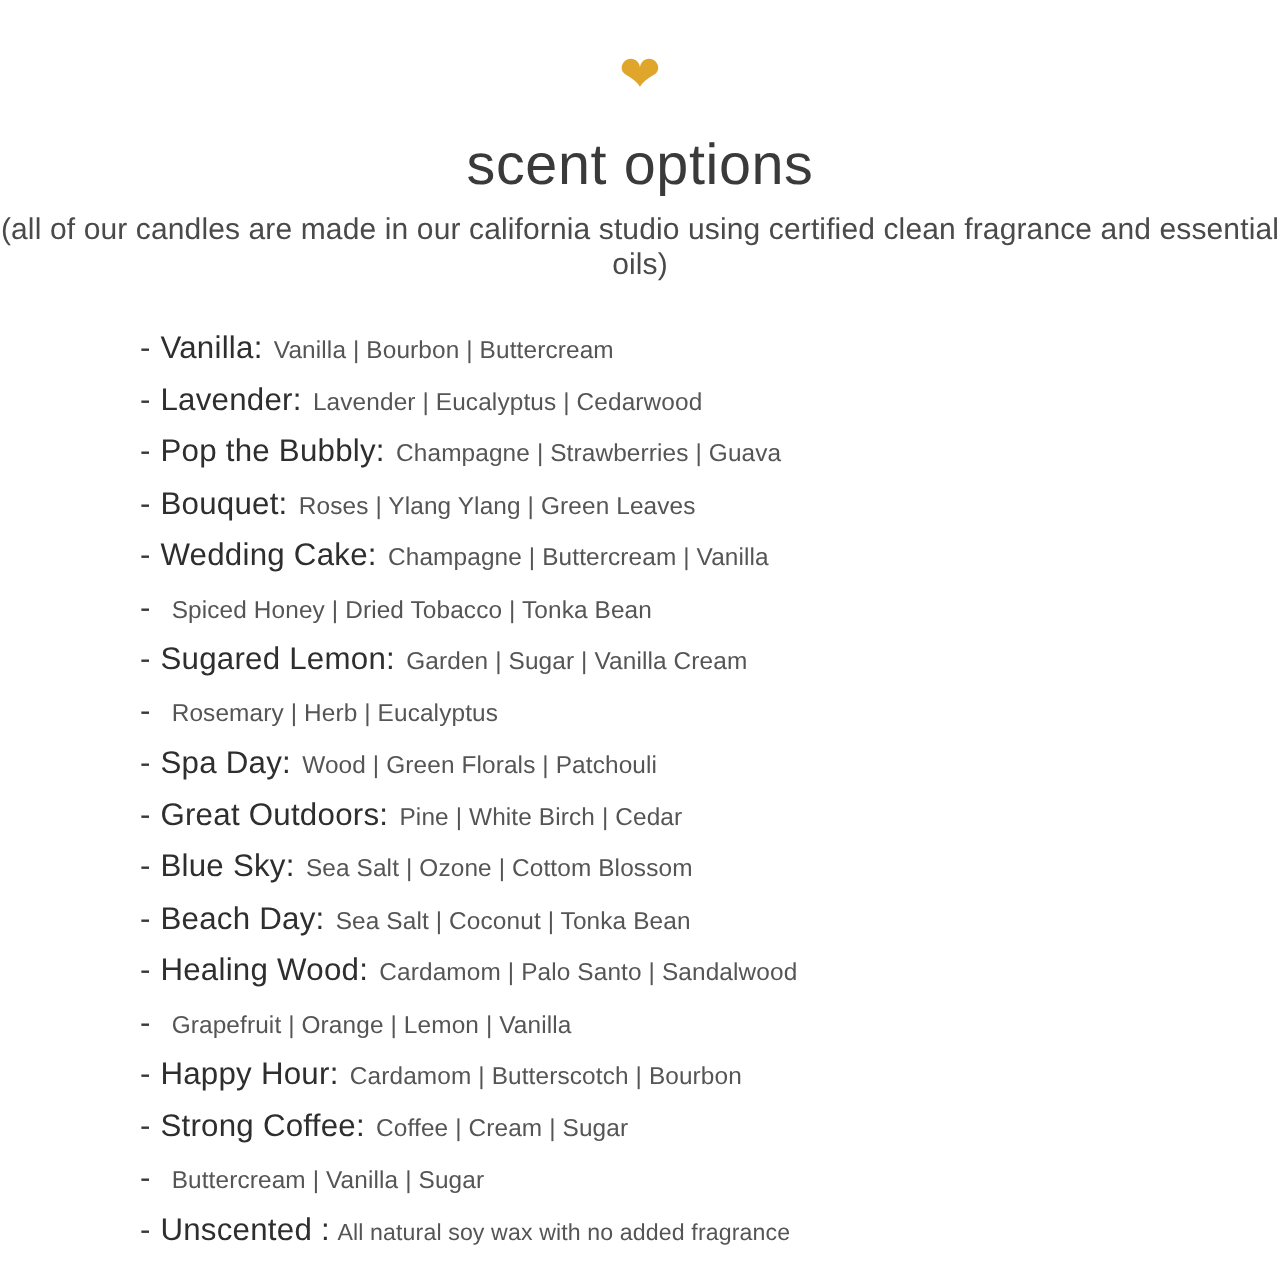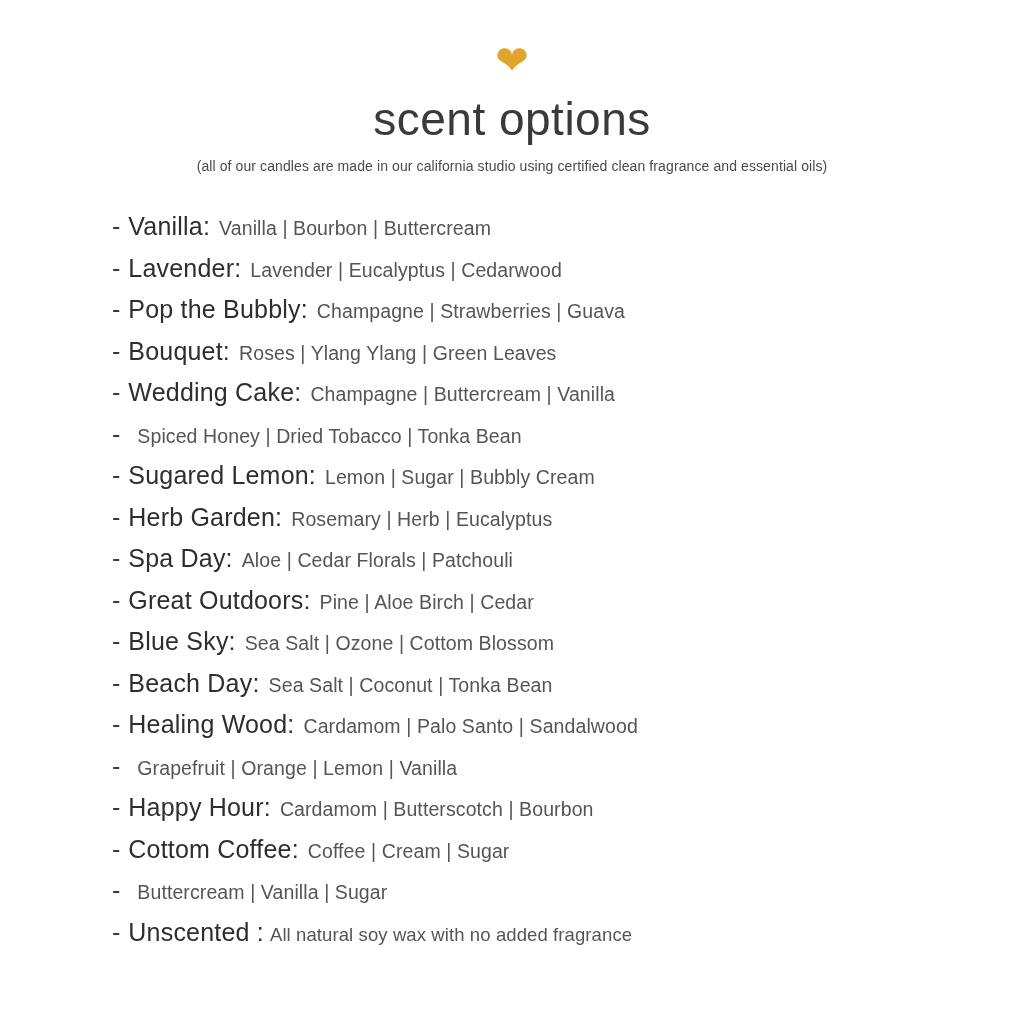--- a/index.html
+++ b/index.html
@@ -30,26 +30,26 @@
     font-size: 40px;
     line-height: 40px;
     color: #e0a62b;
   }
   .title {
     text-align: center;
     font-size: 46px;
     font-weight: 300;
     letter-spacing: 0.5px;
     color: #3a3a3a;
-    margin: 8px 0 0 0;
+    margin: 20px 0 0 0;
     font-family: "Liberation Sans", sans-serif;
   }
   .subtitle {
     text-align: center;
-    font-size: 14px;
+    font-size: 24px;
     font-weight: 300;
     color: #4a4a4a;
     margin: 12px 0 0 0;
     letter-spacing: 0.1px;
   }
   .list {
     margin: 38px 0 0 0;
     padding: 0 0 0 112px;
     list-style: none;
   }
@@ -123,36 +123,35 @@
         <span class="name">Wedding Cake:</span>
         <span class="notes">Champagne | Buttercream | Vanilla</span>
       </li>
       <li class="row">
         <span class="dash">-</span>
         <span class="notes">Spiced Honey | Dried Tobacco | Tonka Bean</span>
       </li>
       <li class="row">
         <span class="dash">-</span>
         <span class="name">Sugared Lemon:</span>
-        <span class="notes">Lemon | Sugar | Bubbly Cream</span>
+        <span class="notes">Garden | Sugar | Vanilla Cream</span>
       </li>
       <li class="row">
         <span class="dash">-</span>
-        <span class="name">Herb Garden:</span>
         <span class="notes">Rosemary | Herb | Eucalyptus</span>
       </li>
       <li class="row">
         <span class="dash">-</span>
         <span class="name">Spa Day:</span>
-        <span class="notes">Aloe | Cedar Florals | Patchouli</span>
+        <span class="notes">Wood | Green Florals | Patchouli</span>
       </li>
       <li class="row">
         <span class="dash">-</span>
         <span class="name">Great Outdoors:</span>
-        <span class="notes">Pine | Aloe Birch | Cedar</span>
+        <span class="notes">Pine | White Birch | Cedar</span>
       </li>
       <li class="row">
         <span class="dash">-</span>
         <span class="name">Blue Sky:</span>
         <span class="notes">Sea Salt | Ozone | Cottom Blossom</span>
       </li>
       <li class="row">
         <span class="dash">-</span>
         <span class="name">Beach Day:</span>
         <span class="notes">Sea Salt | Coconut | Tonka Bean</span>
@@ -166,21 +165,21 @@
         <span class="dash">-</span>
         <span class="notes">Grapefruit | Orange | Lemon | Vanilla</span>
       </li>
       <li class="row">
         <span class="dash">-</span>
         <span class="name">Happy Hour:</span>
         <span class="notes">Cardamom | Butterscotch | Bourbon</span>
       </li>
       <li class="row">
         <span class="dash">-</span>
-        <span class="name">Cottom Coffee:</span>
+        <span class="name">Strong Coffee:</span>
         <span class="notes">Coffee | Cream | Sugar</span>
       </li>
       <li class="row">
         <span class="dash">-</span>
         <span class="notes">Buttercream | Vanilla | Sugar</span>
       </li>
       <li class="row unscented">
         <span class="dash">-</span>
         <span class="name">Unscented :</span>
         <span class="notes">All natural soy wax with no added fragrance</span>

